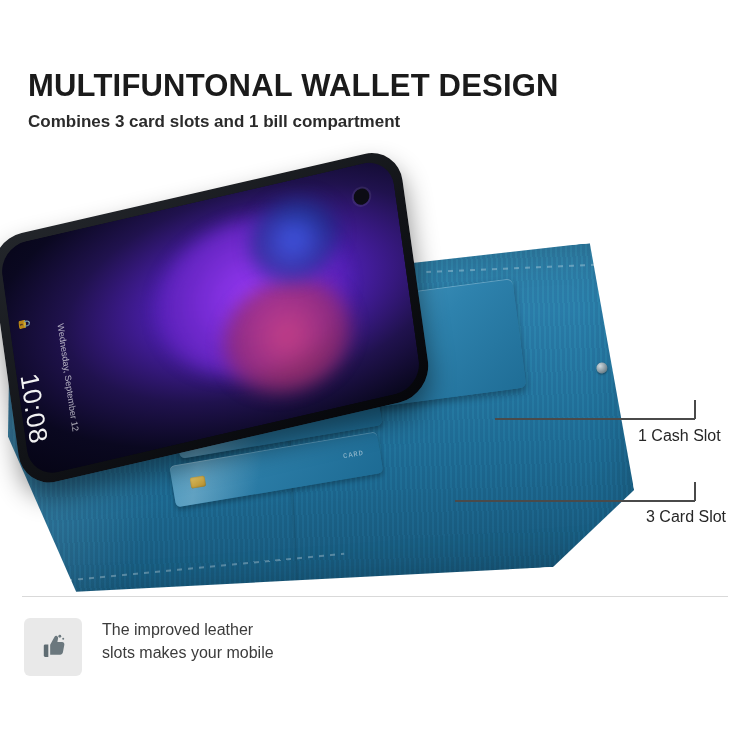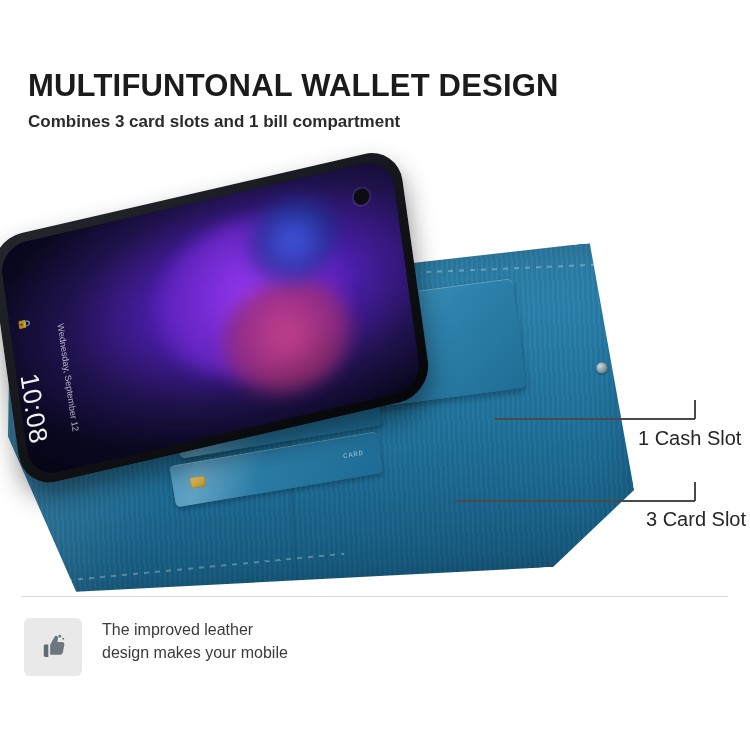--- a/index.html
+++ b/index.html
@@ -147,21 +147,21 @@
   }
 
   
   .callout-line{
     position:absolute;background:#4a4a4a;height:1.5px;
   }
   .callout-tick{
     position:absolute;background:#4a4a4a;width:1.5px;
   }
   .callout-text{
-    position:absolute;font-size:20px;color:#262626;white-space:nowrap;
+    position:absolute;font-size:16px;color:#262626;white-space:nowrap;
   }
 
   
   .divider{
     position:absolute;left:22px;right:22px;top:596px;height:1px;background:#d9d9d9;
   }
   .badge{
     position:absolute;left:24px;top:618px;width:58px;height:58px;border-radius:6px;
     background:#e9e9e9;display:flex;align-items:center;justify-content:center;
   }
@@ -247,16 +247,16 @@
     <svg width="34" height="34" viewBox="0 0 24 24" aria-hidden="true">
       <path d="M6.5 10.2h2.2V19H6.5a1 1 0 0 1-1-1v-6.8a1 1 0 0 1 1-1z" fill="#5f6c72"></path>
       <path d="M10 10.4l3.1-5.6c.3-.6 1-.8 1.6-.6.7.3 1 1 .9 1.7l-.5 2.6h3.3c1 0 1.8.9 1.6 1.9l-1 5.3c-.2 1-1 1.7-2 1.7H10V10.4z" fill="#6b787e"></path>
       <circle cx="16.8" cy="4.4" r="1" fill="#6b787e"></circle>
       <circle cx="19.2" cy="6.2" r=".7" fill="#6b787e"></circle>
     </svg>
   </div>
 
   <div class="footer-text">
     <div>The improved leather</div>
-    <div>design makes your mobile</div>
+    <div>slots makes your mobile</div>
   </div>
 
 </div>
 
 </body></html>

